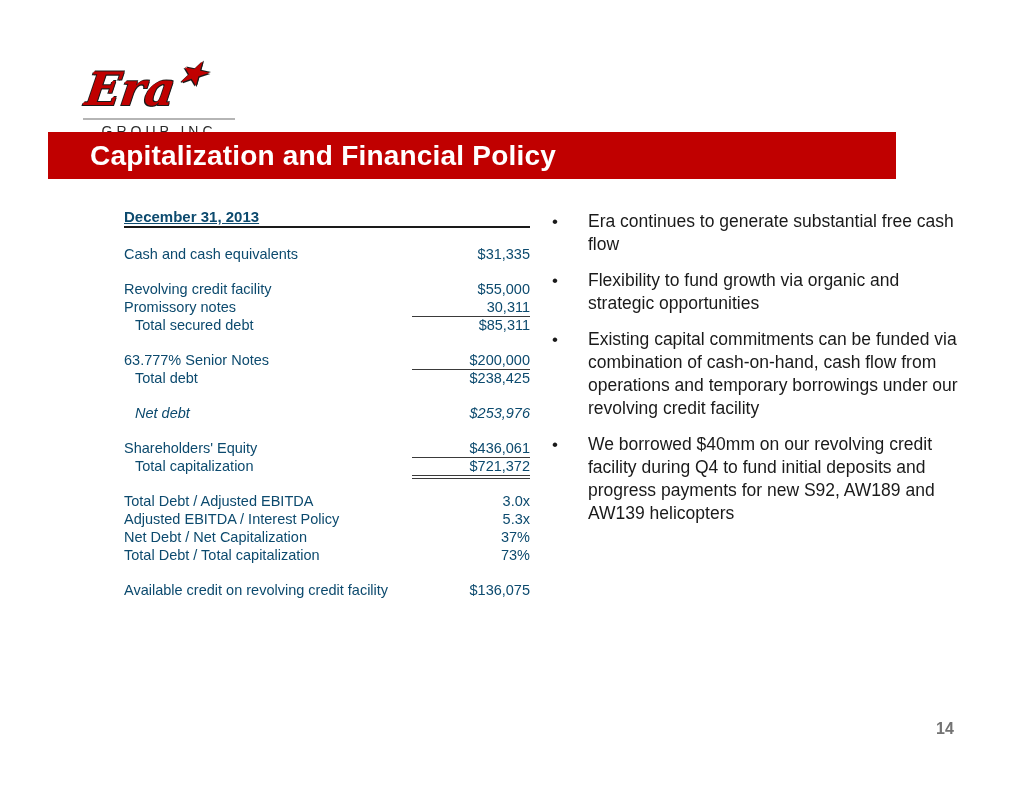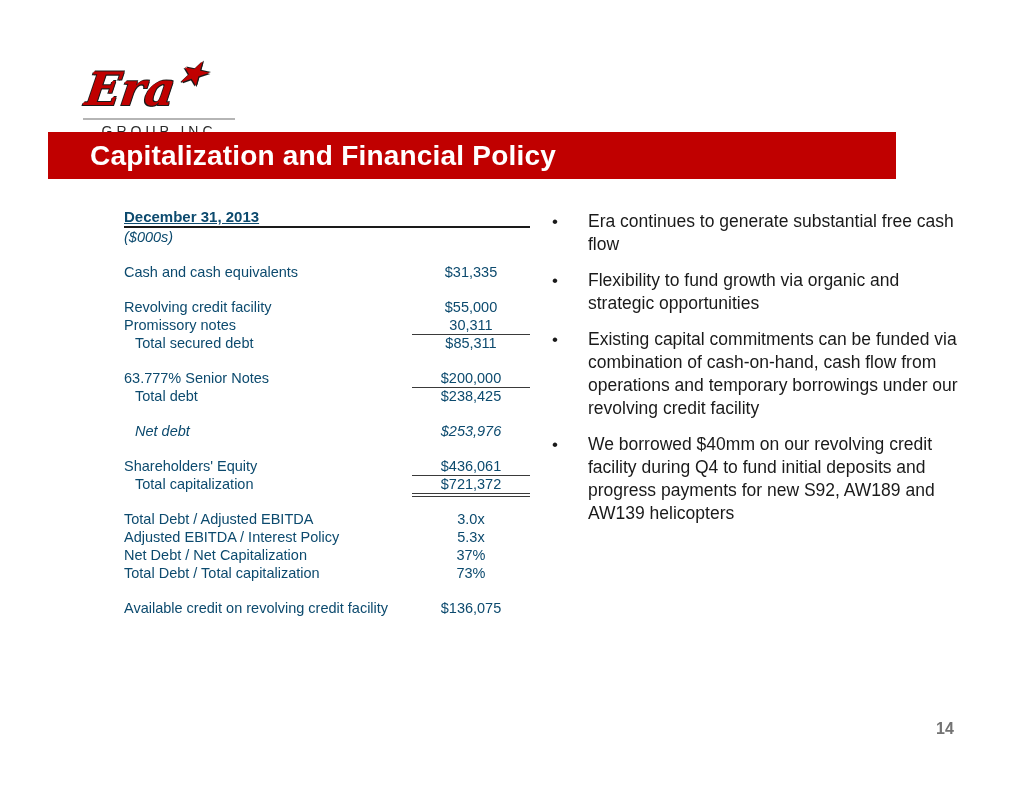--- a/index.html
+++ b/index.html
@@ -103,21 +103,21 @@
   }
   .t-row {
     display: flex;
     justify-content: space-between;
     align-items: baseline;
     height: 18px;
   }
   .t-row .t-label { flex: 1; white-space: nowrap; }
   .t-row .t-value {
     width: 118px;
-    text-align: center;
+    text-align: right;
     white-space: nowrap;
   }
   .t-row.indent .t-label { padding-left: 11px; }
   .t-row.italic .t-label, .t-row.italic .t-value { font-style: italic; }
   .t-row.rule-single .t-value { border-bottom: 1.5px solid #3a3a3a; }
   .t-row.rule-double .t-value { border-bottom: 4px double #3a3a3a; }
   .t-spacer { height: 17px; }
 
   
   .bullets {
@@ -166,21 +166,20 @@
   </div>
 
   <div class="title-bar">
     <h1>Capitalization and Financial Policy</h1>
   </div>
 
   <div class="fin-table">
     <div class="t-header">
       <span class="t-date">December 31, 2013</span>
     </div>
-    <div class="t-units">($000s)</div>
     <div id="t-rows">
         <div class="t-spacer"></div>
         <div class="t-row">
           <span class="t-label">Cash and cash equivalents</span>
           <span class="t-value">$31,335</span>
         </div>
         <div class="t-spacer"></div>
         <div class="t-row">
           <span class="t-label">Revolving credit facility</span>
           <span class="t-value">$55,000</span>

